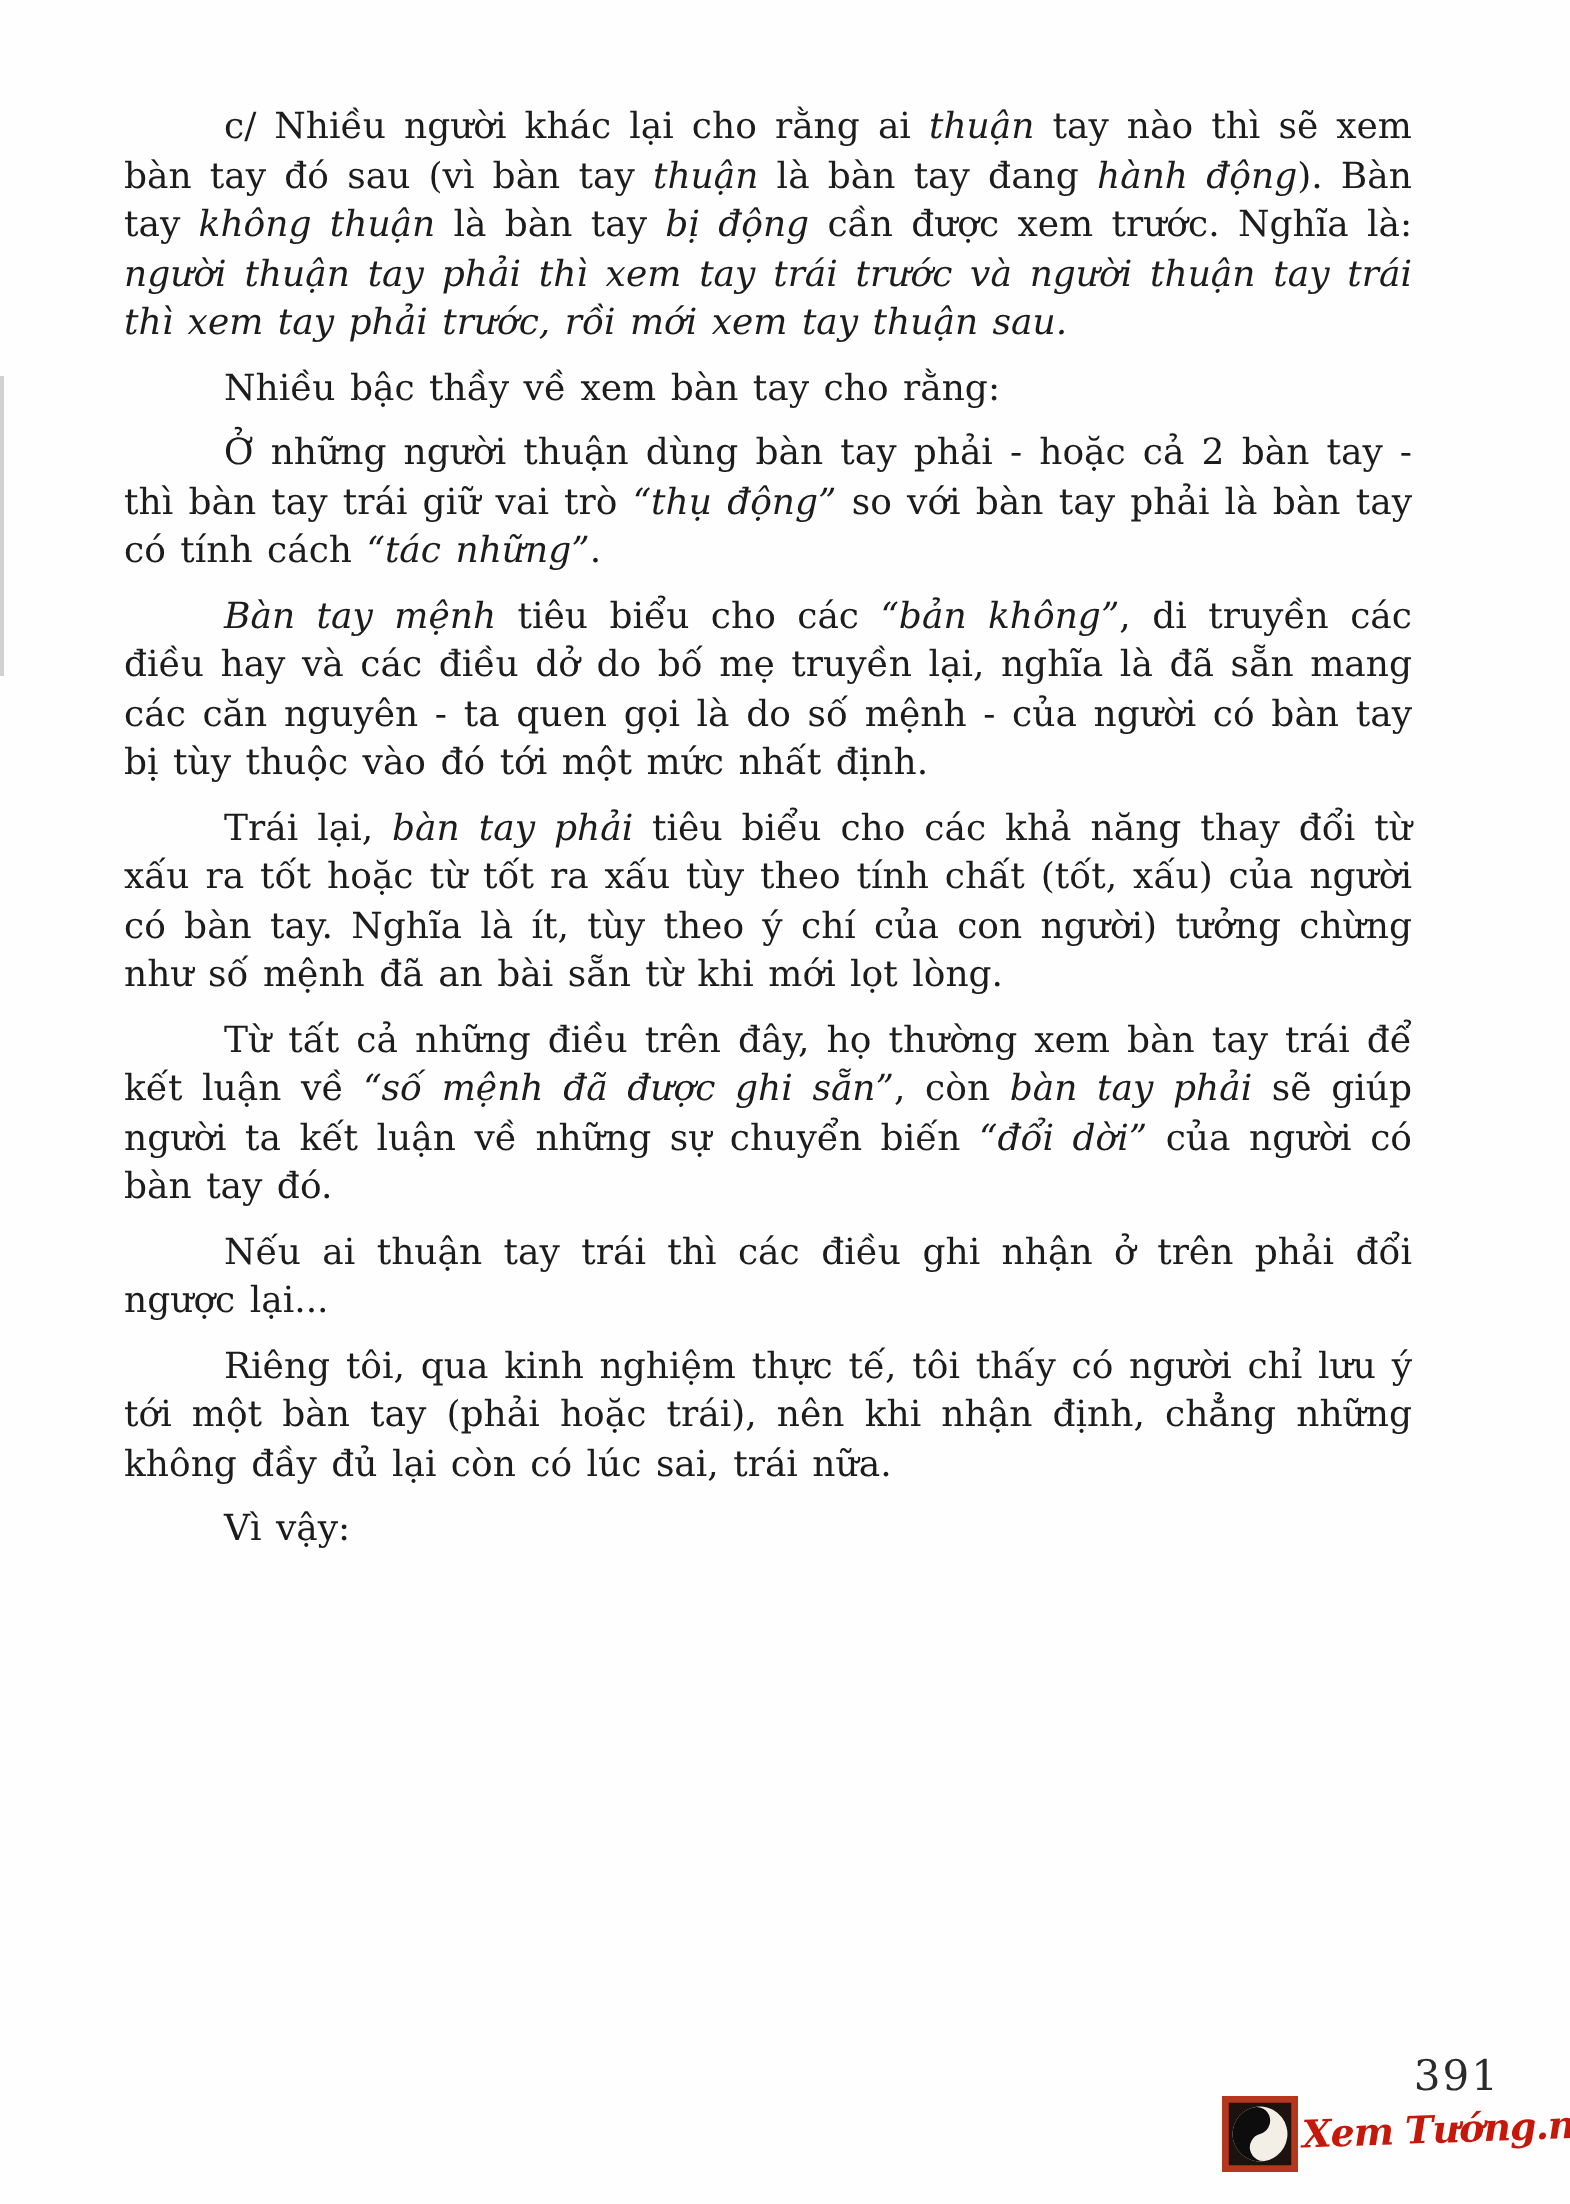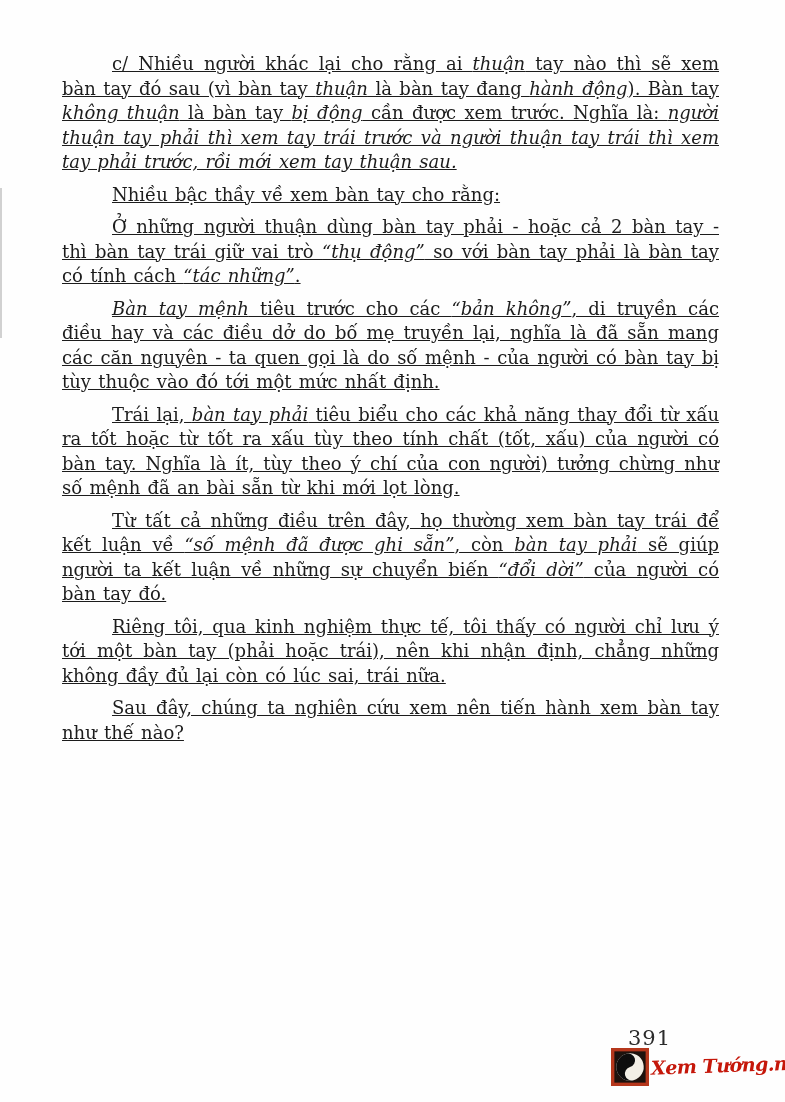--- a/index.html
+++ b/index.html
@@ -21,30 +21,29 @@
   }
   .content {
     position: absolute;
     left: 62px; top: 52px; width: 658px;
     color: #1c1c1c;
     font-size: 18px;
     line-height: 24.5px;
     text-align: justify;
   }
   .content p {
-    margin: 0 1px 8px 0;
+    margin: 0 14px 8px 0;
     text-indent: 50px;
     word-spacing: 1.5px;
-    text-decoration: underline;
   }
   .it { font-style: italic; }
   .page-number {
     position: absolute;
-    left: 628px; top: 1026px; width: 76px;
-    text-align: left;
+    left: 674px; top: 1026px; width: 76px;
+    text-align: right;
     font-size: 21px;
     color: #2b2b2b;
     letter-spacing: 1px;
   }
   .logo {
     position: absolute;
     left: 611px; top: 1048px;
     display: flex; align-items: flex-start;
   }
   .logo-icon { display: block; }
@@ -67,33 +66,34 @@
 
   <div class="scan-edge"></div>
 
   <div class="content">
     <p><span>c/ Nhiều người khác lại cho rằng ai </span><span class="it">thuận</span><span> tay nào thì sẽ xem bàn tay đó sau (vì bàn tay </span><span class="it">thuận</span><span> là bàn tay đang </span><span class="it">hành động</span><span>). Bàn tay </span><span class="it">không thuận</span><span> là bàn tay </span><span class="it">bị động</span><span> cần được xem trước. Nghĩa là: </span><span class="it">người thuận tay phải thì xem tay trái trước và người thuận tay trái thì xem tay phải trước, rồi mới xem tay thuận sau.</span></p>
 
     <p><span>Nhiều bậc thầy về xem bàn tay cho rằng:</span></p>
 
     <p><span>Ở những người thuận dùng bàn tay phải - hoặc cả 2 bàn tay - thì bàn tay trái giữ vai trò </span><span class="it">“thụ động”</span><span> so với bàn tay phải là bàn tay có tính cách </span><span class="it">“tác những”</span><span>.</span></p>
 
-    <p><span class="it">Bàn tay mệnh</span><span> tiêu trước cho các </span><span class="it">“bản không”</span><span>, di truyền các điều hay và các điều dở do bố mẹ truyền lại, nghĩa là đã sẵn mang các căn nguyên - ta quen gọi là do số mệnh - của người có bàn tay bị tùy thuộc vào đó tới một mức nhất định.</span></p>
+    <p><span class="it">Bàn tay mệnh</span><span> tiêu biểu cho các </span><span class="it">“bản không”</span><span>, di truyền các điều hay và các điều dở do bố mẹ truyền lại, nghĩa là đã sẵn mang các căn nguyên - ta quen gọi là do số mệnh - của người có bàn tay bị tùy thuộc vào đó tới một mức nhất định.</span></p>
 
     <p><span>Trái lại, </span><span class="it">bàn tay phải</span><span> tiêu biểu cho các khả năng thay đổi từ xấu ra tốt hoặc từ tốt ra xấu tùy theo tính chất (tốt, xấu) của người có bàn tay. Nghĩa là ít, tùy theo ý chí của con người) tưởng chừng như số mệnh đã an bài sẵn từ khi mới lọt lòng.</span></p>
 
 
     <p><span>Từ tất cả những điều trên đây, họ thường xem bàn tay trái để kết luận về </span><span class="it">“số mệnh đã được ghi sẵn”</span><span>, còn </span><span class="it">bàn tay phải</span><span> sẽ giúp người ta kết luận về những sự chuyển biến </span><span class="it">“đổi dời”</span><span> của người có bàn tay đó.</span></p>
 
+    <p><span>Nếu ai thuận tay trái thì các điều ghi nhận ở trên phải đổi ngược lại...</span></p>
 
     <p><span>Riêng tôi, qua kinh nghiệm thực tế, tôi thấy có người chỉ lưu ý tới một bàn tay (phải hoặc trái), nên khi nhận định, chẳng những không đầy đủ lại còn có lúc sai, trái nữa.</span></p>
 
+    <p><span>Vì vậy:</span></p>
 
 
-    <p><span>Sau đây, chúng ta nghiên cứu xem nên tiến hành xem bàn tay như thế nào?</span></p>
   </div>
 
   <div class="page-number">391</div>
 
   <div class="logo">
     <span>
       <svg class="logo-icon" width="38" height="38" viewBox="0 0 36 36" aria-hidden="true">
         <rect x="0" y="0" width="36" height="36" fill="#b5371c"></rect>
         <rect x="3.2" y="3.2" width="29.6" height="29.6" fill="#1d120d"></rect>
         <g transform="rotate(165 18 18)">

